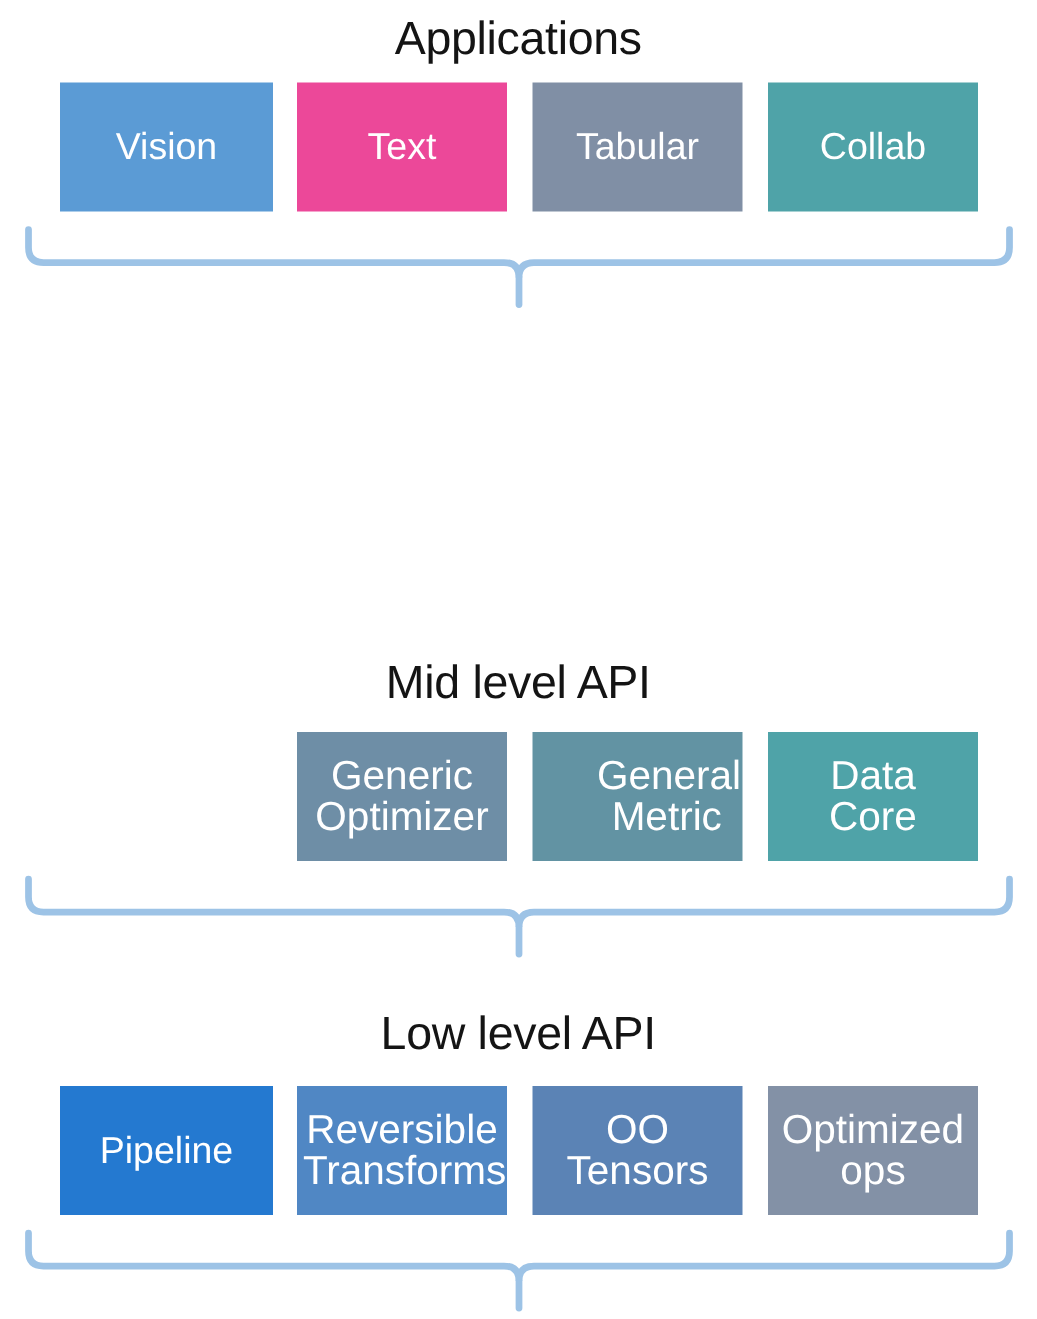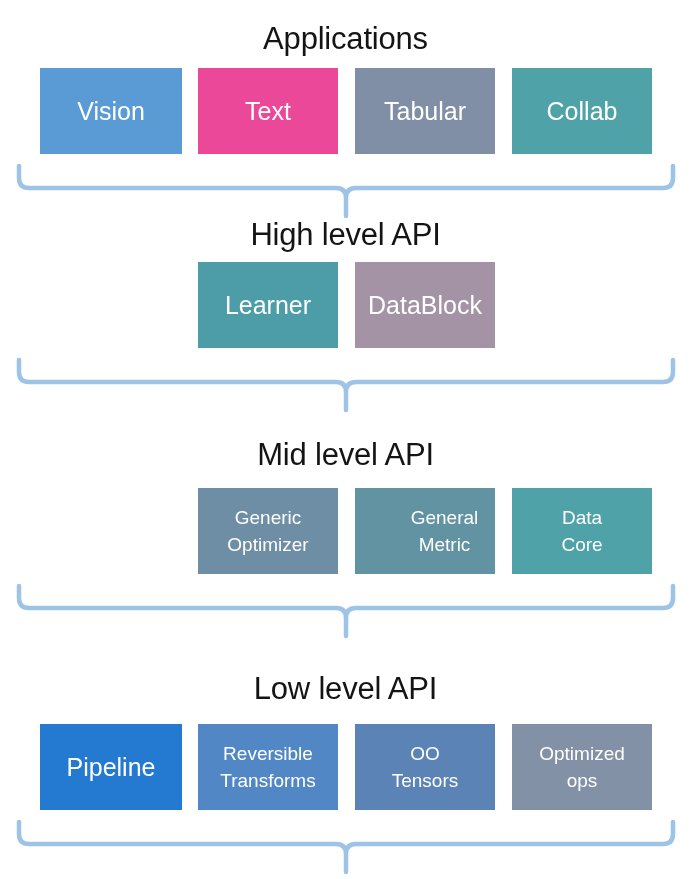--- a/index.html
+++ b/index.html
@@ -58,21 +58,21 @@
     text-align: center;
     color: #ffffff;
     font-size: 25px;
     line-height: 29px;
     font-weight: 400;
     font-family: "Liberation Sans", sans-serif;
     box-sizing: border-box;
     padding: 0 4px;
   }
   .box.two-line {
-    font-size: 19px;
+    font-size: 27px;
     line-height: 27px;
   }
   .box .label {
     display: block;
     width: 100%;
   }
 
   
   .col0 { left: 40px;  width: 142px; }
   .col1 { left: 198px; width: 140px; }
@@ -93,21 +93,21 @@
     display: block;
     width: 691px;
     height: 60px;
   }
 </style>
 </head>
 <body style="background: rgb(255, 255, 255);">
 
 <div id="diagram">
 
-  <div class="section" style="top:16px;height:210px;">
+  <div class="section" style="top:3px;height:210px;">
     <div class="section-title" style="top: 4px; color: rgb(20, 20, 20);">Applications</div>
 
     <div class="box-row" style="top:52px;">
       <div class="box col0" style="background-color: rgb(91, 155, 213); color: rgb(255, 255, 255);">
         <span class="label">Vision</span>
       </div>
       <div class="box col1" style="background-color: #ec4899; color: rgb(255, 255, 255);">
         <span class="label">Text</span>
       </div>
       <div class="box col2" style="background-color: rgb(128, 143, 165); color: rgb(255, 255, 255);">
@@ -119,39 +119,20 @@
     </div>
 
     <div class="brace-wrap" style="top:144px;">
       <svg viewBox="0 0 691 60" xmlns="http://www.w3.org/2000/svg">
         <path class="brace-path" d="M19,150 L19,162 Q19,172 29,172 L336,172 Q346,172 346,182 Q346,172 356,172 L663,172 Q673,172 673,162 L673,150" transform="translate(0,-144)" fill="none" stroke="#9dc3e6" stroke-width="4.5" stroke-linecap="round"></path>
         <path class="brace-path" d="M346,38 L346,56" fill="none" stroke="#9dc3e6" stroke-width="4.5" stroke-linecap="round"></path>
       </svg>
     </div>
   </div>
 
-  <div class="section" style="top:210px;height:210px;">
-    <div class="section-title" style="top: 6px; color: rgb(20, 20, 20);">High level API</div>
-
-    <div class="box-row" style="top:52px;">
-      <div class="box hcol0" style="background-color: rgb(77, 157, 168); color: rgb(255, 255, 255);">
-        <span class="label">Learner</span>
-      </div>
-      <div class="box hcol1" style="background-color: rgb(163, 147, 165); color: rgb(255, 255, 255);">
-        <span class="label">DataBlock</span>
-      </div>
-    </div>
-
-    <div class="brace-wrap" style="top:144px;">
-      <svg viewBox="0 0 691 60" xmlns="http://www.w3.org/2000/svg">
-        <path d="M19,6 L19,18 Q19,28 29,28 L336,28 Q346,28 346,38 Q346,28 356,28 L663,28 Q673,28 673,18 L673,6" fill="none" stroke="#9dc3e6" stroke-width="4.5" stroke-linecap="round"></path>
-        <path d="M346,38 L346,56" fill="none" stroke="#9dc3e6" stroke-width="4.5" stroke-linecap="round"></path>
-      </svg>
-    </div>
-  </div>
 
   <div class="section" style="top:430px;height:220px;">
     <div class="section-title" style="top: 6px; color: rgb(20, 20, 20);">Mid level API</div>
 
     <div class="box-row" style="top:58px;">
       <div class="box col1 two-line" style="background-color: rgb(110, 142, 166); color: rgb(255, 255, 255);">
         <span class="label">
           <span>Generic</span><br>
           <span>Optimizer</span>
         </span>

